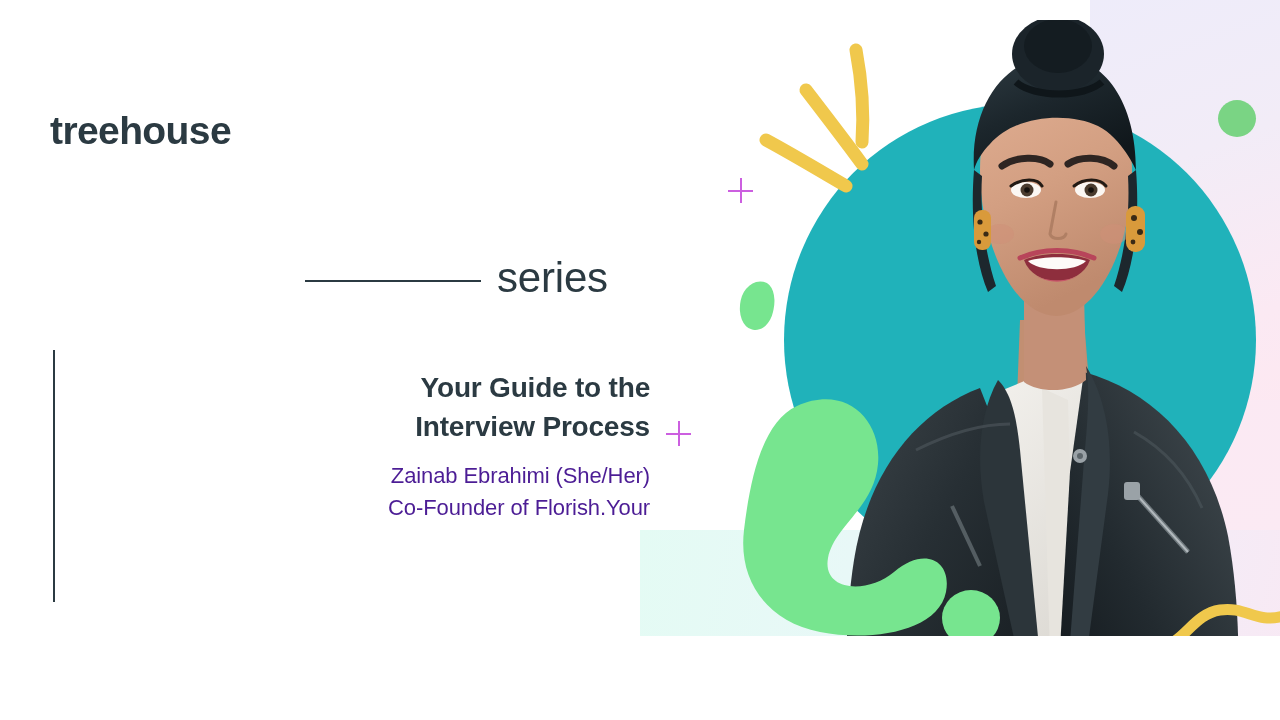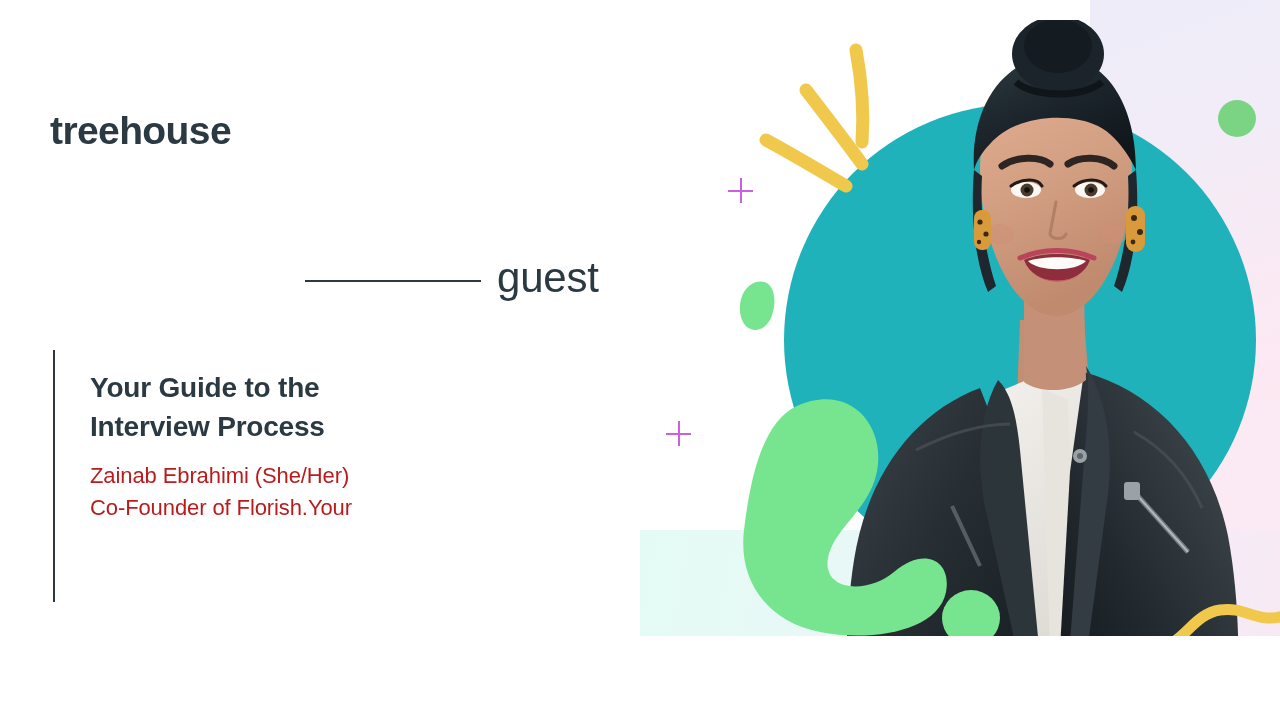--- a/index.html
+++ b/index.html
@@ -10,20 +10,21 @@
   }
   body {
     font-family: "Liberation Sans", "DejaVu Sans", sans-serif;
   }
   #stage {
     position: relative;
     width: 1280px;
     height: 636px;
     overflow: hidden;
     background: #ffffff;
+    text-align: right;
   }
 
   
   .panel-tr {
     position: absolute;
     left: 1090px;
     top: 0px;
     width: 190px;
     height: 430px;
     background: linear-gradient(160deg, #eeecfa 0%, #f2ecf7 38%, #fbe9f3 75%, #fde8f1 100%);
@@ -182,21 +183,21 @@
     margin: 0;
     white-space: pre-line;
   }
   .speaker-name,
   .speaker-role {
     font-size: 22px;
     font-weight: 400;
     line-height: 1.42;
     letter-spacing: -0.1px;
     margin: 0;
-    color: #b91c1c;
+    color: #4c1d95;
   }
   .speaker-name { margin-top: 14px; }
   .event-when {
     font-size: 36px;
     font-weight: 700;
     letter-spacing: -0.6px;
     line-height: 1;
     margin: 19px 0 0 0;
   }
 </style>
@@ -355,21 +356,21 @@
   </div>
   <div class="plus plus-2">
     <span class="h"></span>
       <span class="v"></span>
   </div>
 
   <div class="brand">treehouse</div>
 
 
   <div class="series-rule"></div>
-  <div class="series-word">guest</div>
+  <div class="series-word">series</div>
 
   <div class="accent-bar"></div>
 
   <div class="detail-block">
     <p class="talk-title">Your Guide to the
 Interview Process</p>
     <p class="speaker-name">Zainab Ebrahimi (She/Her)</p>
     <p class="speaker-role">Co-Founder of Florish.Your</p>
   </div>
 

